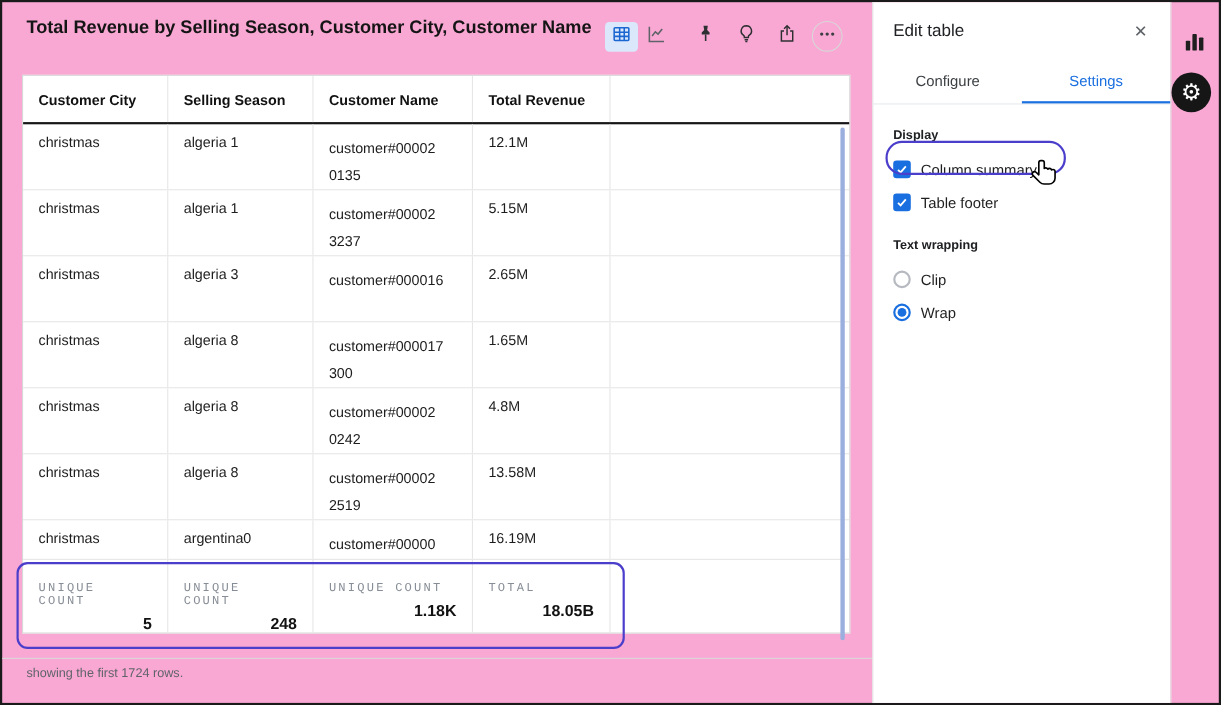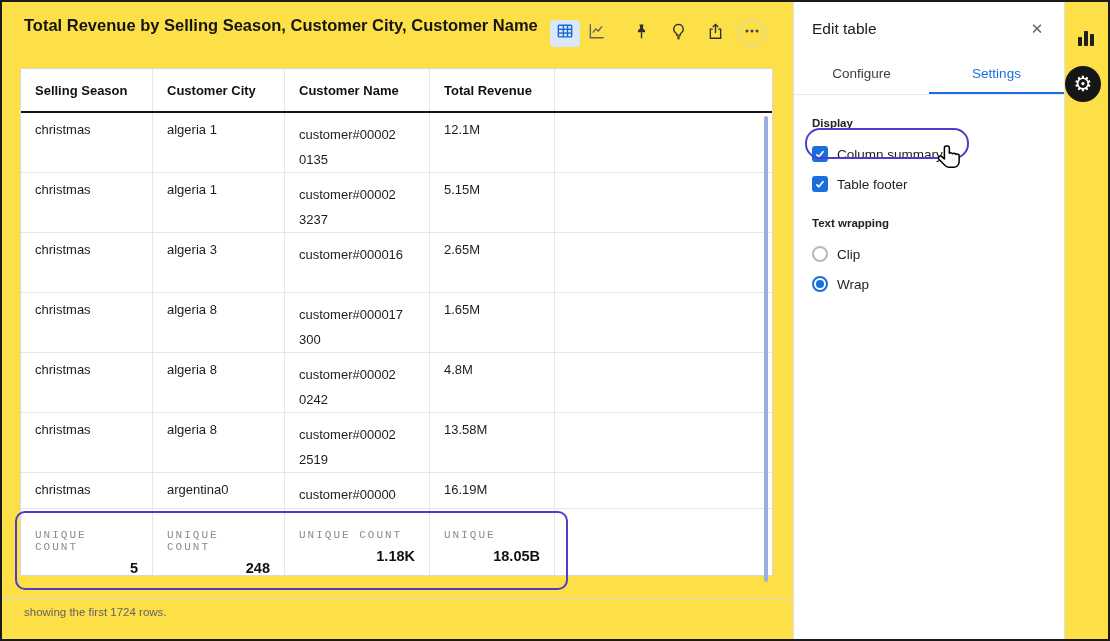--- a/index.html
+++ b/index.html
@@ -6,21 +6,21 @@
   body {
     font-family: "Liberation Sans", sans-serif;
     background: #fff;
     width: 1110px; height: 641px;
     overflow: hidden;
   }
   .screen {
     position: relative;
     width: 1110px; height: 641px;
     border: 2px solid #1a1a1a;
-    background: #fde047;
+    background: #f9a8d4;
   }
   
   .main-title {
     position: absolute; left: 22px; top: 14px;
     font-size: 16.5px; font-weight: 600; color: #151515;
   }
   .toolbar {
     position: absolute; left: 548px; top: 15px;
     display: flex; align-items: center; gap: 9px; height: 32px;
   }
@@ -199,22 +199,22 @@
               <circle cx="8" cy="8" r="1.5"></circle>
               <circle cx="13" cy="8" r="1.5"></circle>
             </g>
           </svg>
       </span>
     </div>
   </div>
 
   <div class="table-wrap">
     <div class="t-row t-head">
+      <div class="cell c2">Customer City</div>
       <div class="cell c1">Selling Season</div>
-      <div class="cell c2">Customer City</div>
       <div class="cell c3">Customer Name</div>
       <div class="cell c4">Total Revenue</div>
       <div class="cell c5"></div>
     </div>
 
     <div class="t-row rh2">
       <div class="cell c1">christmas</div>
       <div class="cell c2">algeria 1</div>
       <div class="cell c3">
           <span class="ln">customer#00002</span>
@@ -289,21 +289,21 @@
       </div>
       <div class="cell c2">
         <span class="sl">UNIQUE COUNT</span>
         <span class="sv">248</span>
       </div>
       <div class="cell c3">
         <span class="sl">UNIQUE COUNT</span>
         <span class="sv">1.18K</span>
       </div>
       <div class="cell c4">
-        <span class="sl">UNIQUE</span>
+        <span class="sl">TOTAL</span>
         <span class="sv">18.05B</span>
       </div>
       <div class="cell c5"></div>
     </div>
   </div>
 
   <div class="scrollbar"></div>
 
   <div class="status-bar">
     <span>showing the first 1724 rows.</span>

